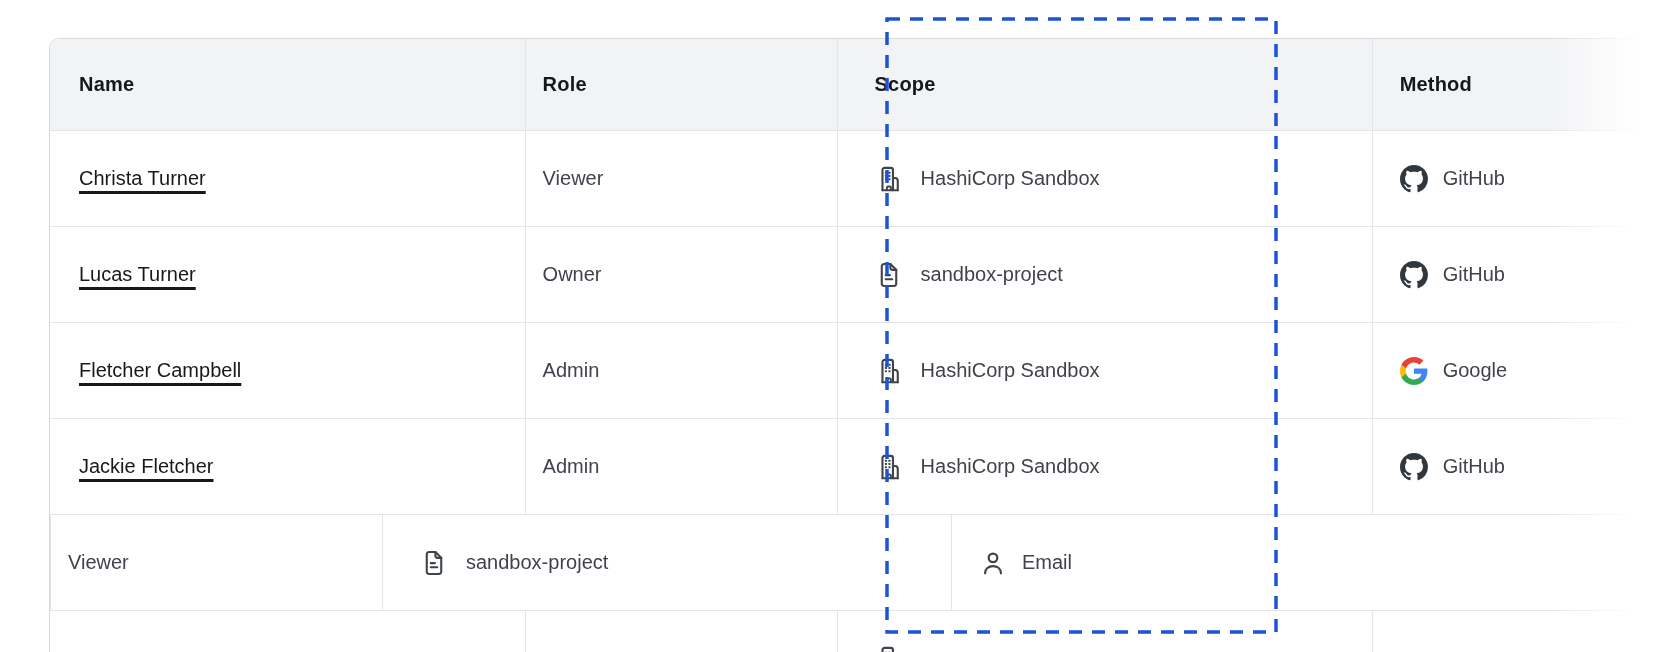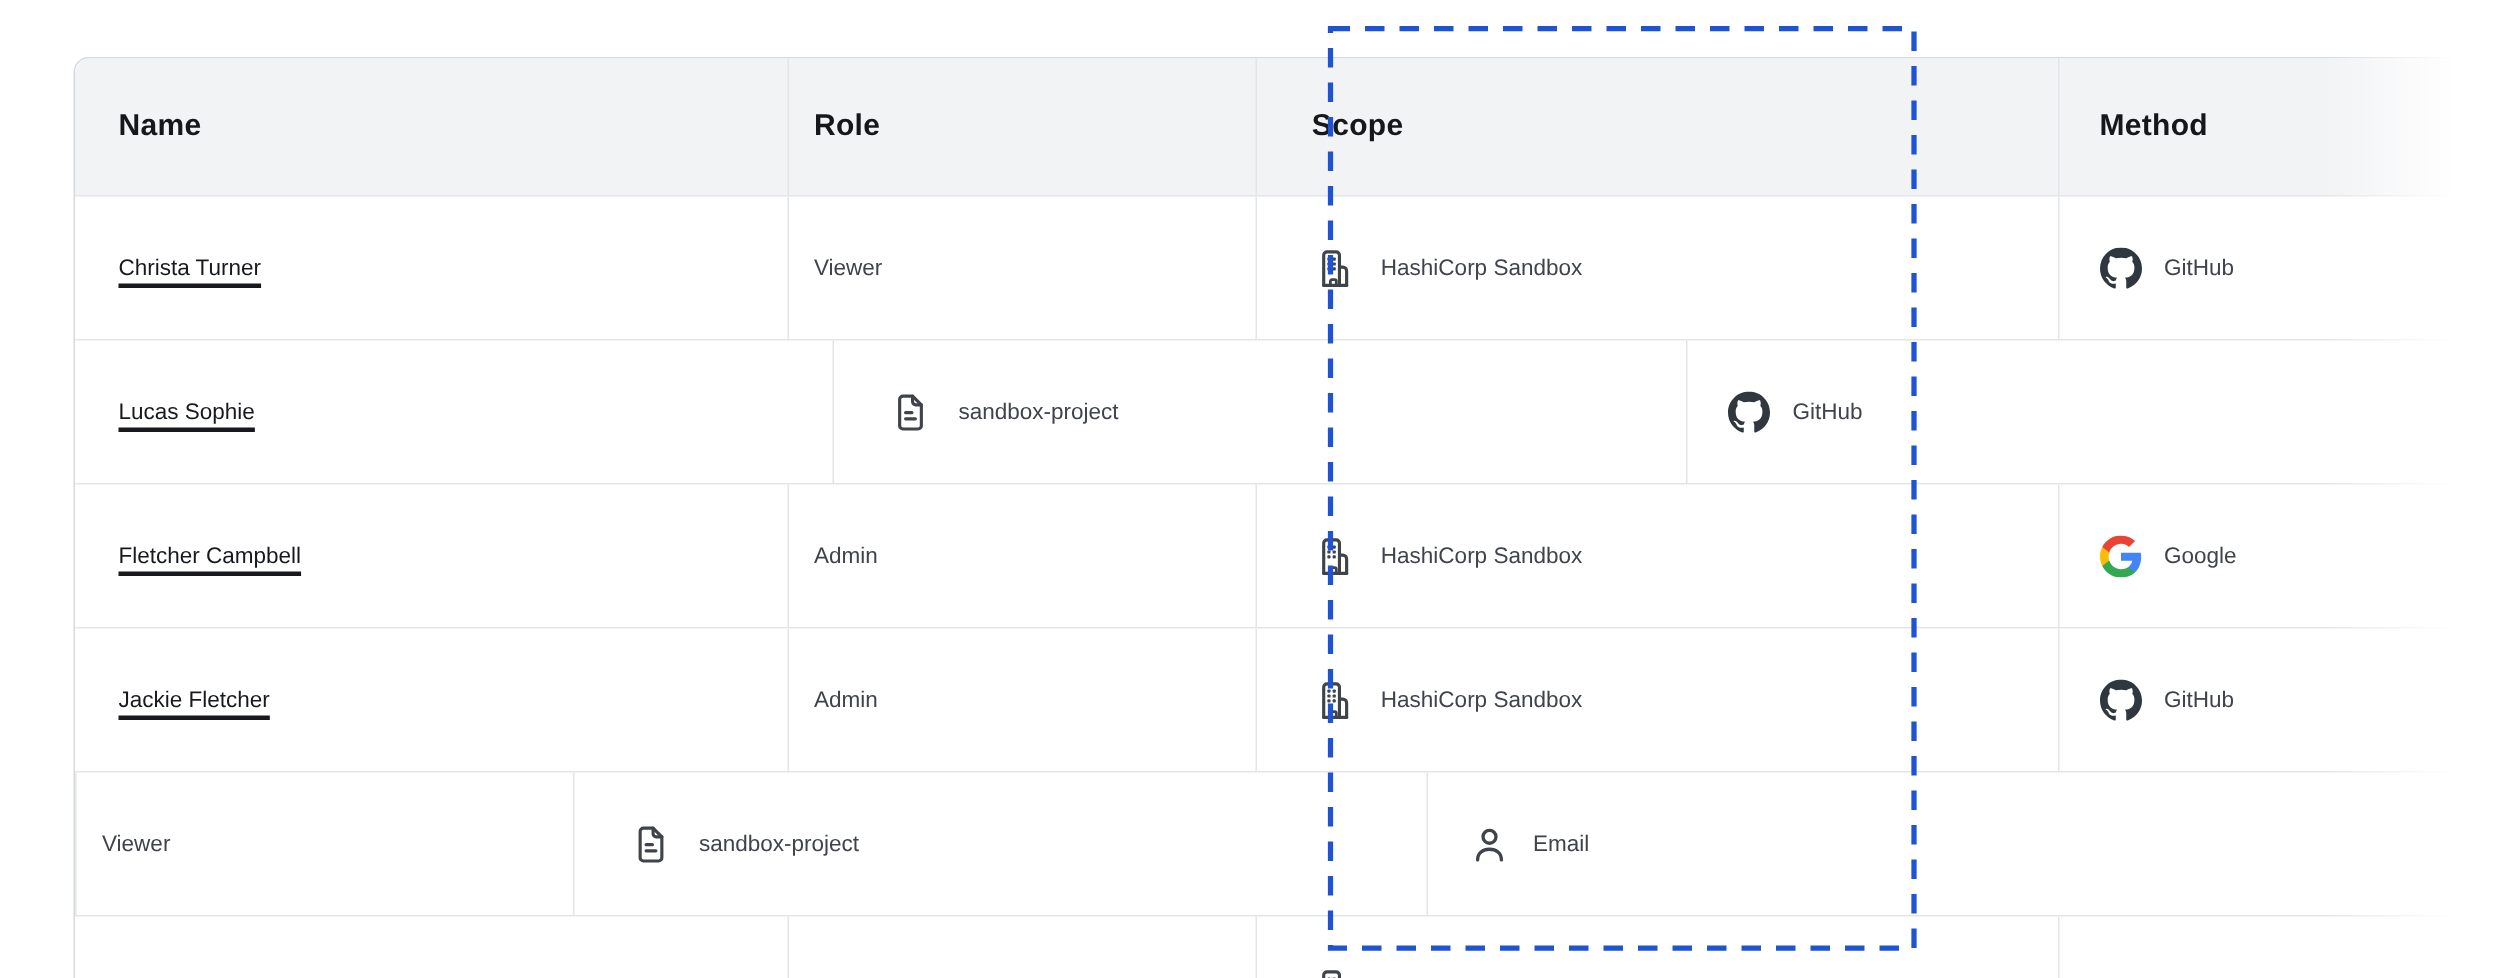--- a/index.html
+++ b/index.html
@@ -15,21 +15,21 @@
   .row{display:flex;align-items:stretch;}
   .thead{height:91px;background:#f2f3f5;border-radius:10px 10px 0 0;}
   .body-row{height:95px;border-top:1px solid #e3e5e8;background:#fff;}
   .thead{border-bottom:0;}
   .cell{display:flex;align-items:center;box-sizing:border-box;}
   .c-name{width:505px;padding-left:29px;}
   .c-role{width:332px;padding-left:17px;border-left:1px solid #e3e5e8;}
   .c-scope{width:569px;padding-left:37px;border-left:1px solid #e3e5e8;gap:18px;}
   .c-method{width:430px;padding-left:27px;border-left:1px solid #e3e5e8;gap:15px;}
   .hcell{font-size:20px;font-weight:700;color:#15171b;letter-spacing:.2px;}
-  .body-row .cell{font-size:15px;color:#3f434b;}
+  .body-row .cell{font-size:20px;color:#3f434b;}
   .name-link{
     color:#17191d;font-weight:500;text-decoration:underline;cursor:pointer;
     text-decoration-thickness:2.5px;text-underline-offset:6px;
   }
   .icon{display:inline-flex;align-items:center;justify-content:center;width:28px;height:28px;flex:none;}
   .highlight{position:absolute;z-index:20;pointer-events:none;}
   .fade{
     position:absolute;top:0;right:0;width:124px;height:652px;z-index:30;pointer-events:none;
     background:linear-gradient(to right, rgba(255,255,255,0) 0%, #ffffff 72%);
   }
@@ -77,21 +77,24 @@
       <span class="icon">
               <svg width="28" height="28" viewBox="0 0 16 16" fill="#31373e">
                 <path fill-rule="evenodd" d="M8 0C3.58 0 0 3.58 0 8c0 3.54 2.29 6.53 5.47 7.59.4.07.55-.17.55-.38 0-.19-.01-.82-.01-1.49-2.01.37-2.53-.49-2.69-.94-.09-.23-.48-.94-.82-1.13-.28-.15-.68-.52-.01-.53.63-.01 1.08.58 1.23.82.72 1.21 1.87.87 2.33.66.07-.52.28-.87.51-1.07-1.78-.2-3.64-.89-3.64-3.95 0-.87.31-1.59.82-2.15-.08-.2-.36-1.02.08-2.12 0 0 .67-.21 2.2.82.64-.18 1.32-.27 2-.27s1.36.09 2 .27c1.53-1.04 2.2-.82 2.2-.82.44 1.1.16 1.92.08 2.12.51.56.82 1.27.82 2.15 0 3.07-1.87 3.75-3.65 3.95.29.25.54.73.54 1.48 0 1.07-.01 1.93-.01 2.2 0 .21.15.46.55.38A8.01 8.01 0 0 0 16 8c0-4.42-3.58-8-8-8z"></path>
               </svg>
             </span>
       <span>GitHub</span>
     </div>
   </div>
         <div class="row body-row">
     <div class="cell c-name">
-      <a class="name-link">Lucas Sophie</a>
+      <a class="name-link">Lucas Turner</a>
+    </div>
+    <div class="cell c-role">
+      <span>Owner</span>
     </div>
     <div class="cell c-scope">
       <span class="icon">
               <svg width="28" height="28" viewBox="0 0 24 24" fill="none" stroke="#3f444b" stroke-width="1.8" stroke-linecap="round" stroke-linejoin="round">
                 <path d="M13.2 2.6 H7.7 A1.9 1.9 0 0 0 5.8 4.5 V19.5 A1.9 1.9 0 0 0 7.7 21.4 H16.3 A1.9 1.9 0 0 0 18.2 19.5 V7.6 L13.2 2.6 Z"></path>
                 <path d="M13.2 2.6 V5.9 A1.7 1.7 0 0 0 14.9 7.6 H18.2"></path>
                 <path d="M9.2 12.1 H12.8"></path>
                 <path d="M9.2 15.6 H14.8"></path>
               </svg>
             </span>

